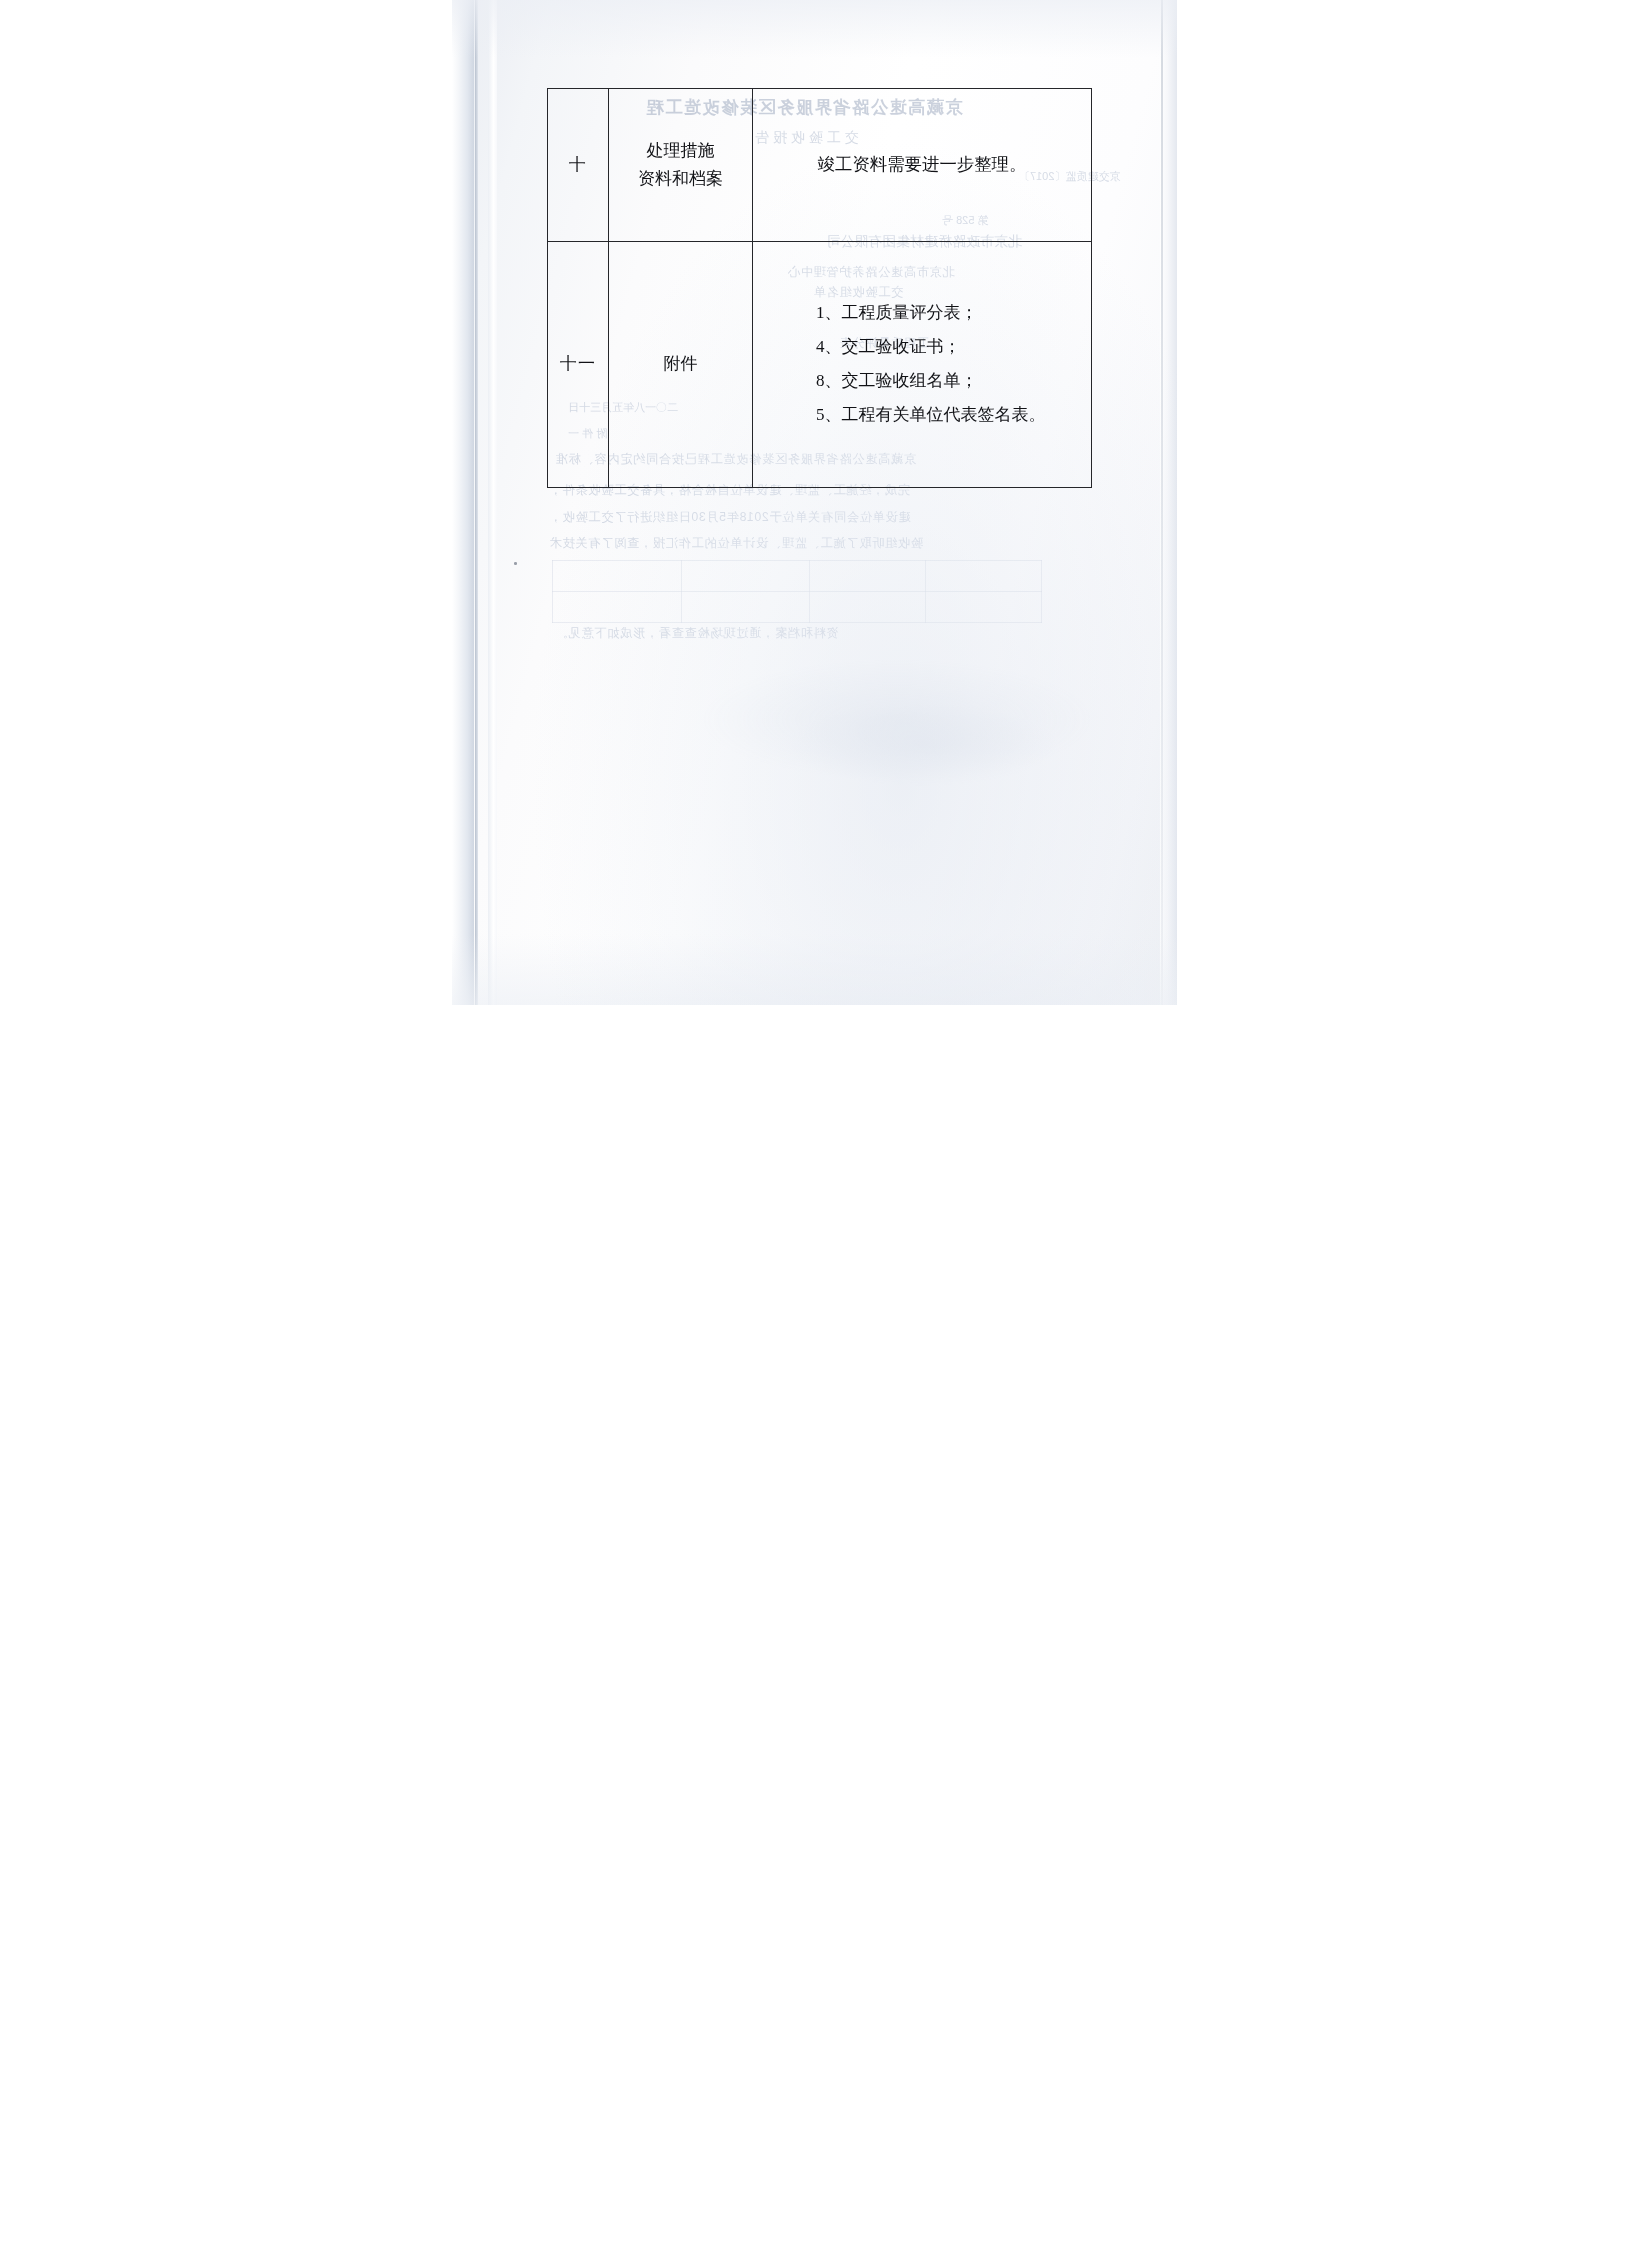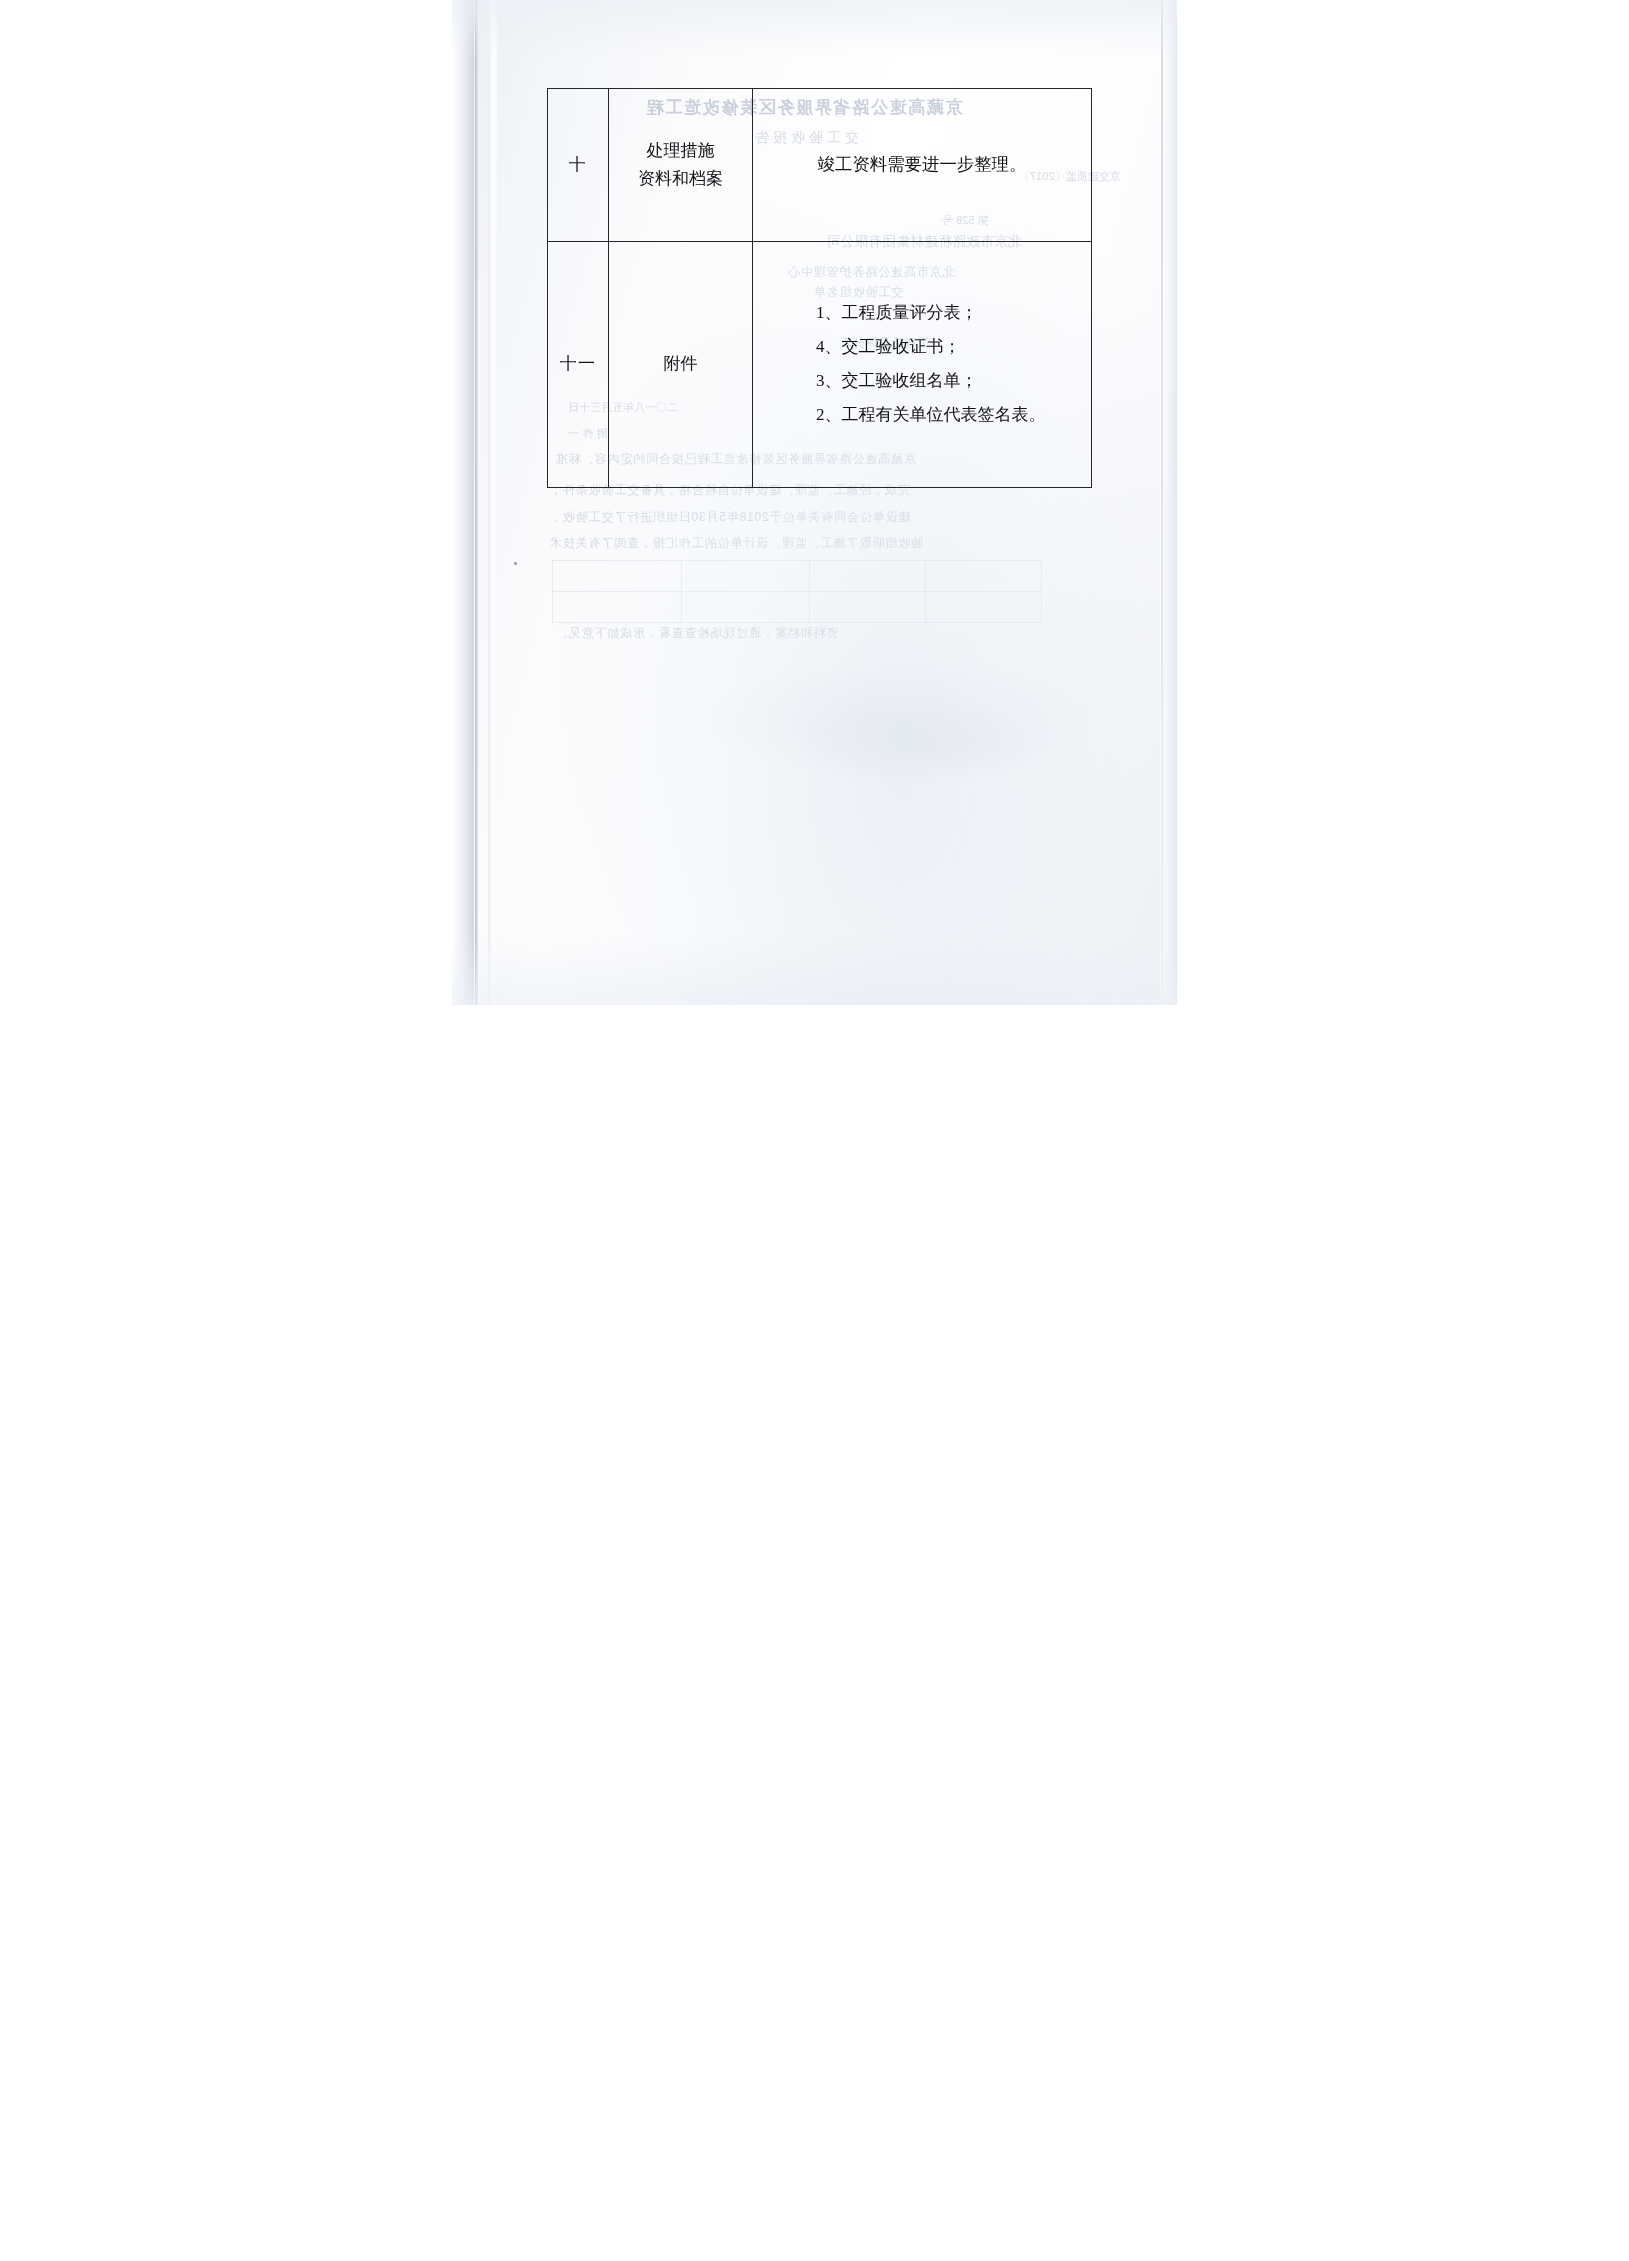--- a/index.html
+++ b/index.html
@@ -215,22 +215,22 @@
     </tr>
     <tr class="row-attach">
       <td class="col-idx">十一</td>
       <td class="col-label">
         <div>附件</div>
       </td>
       <td class="col-content">
         <ul class="attach-list">
           <li>1、工程质量评分表；</li>
           <li>4、交工验收证书；</li>
-          <li>3、交工验收组名单；</li>
-          <li>2、工程有关单位代表签名表。</li>
+          <li>8、交工验收组名单；</li>
+          <li>5、工程有关单位代表签名表。</li>
         </ul>
       </td>
     </tr>
   </tbody>
     </table>
 
 </div>
 
 
 </body></html>

